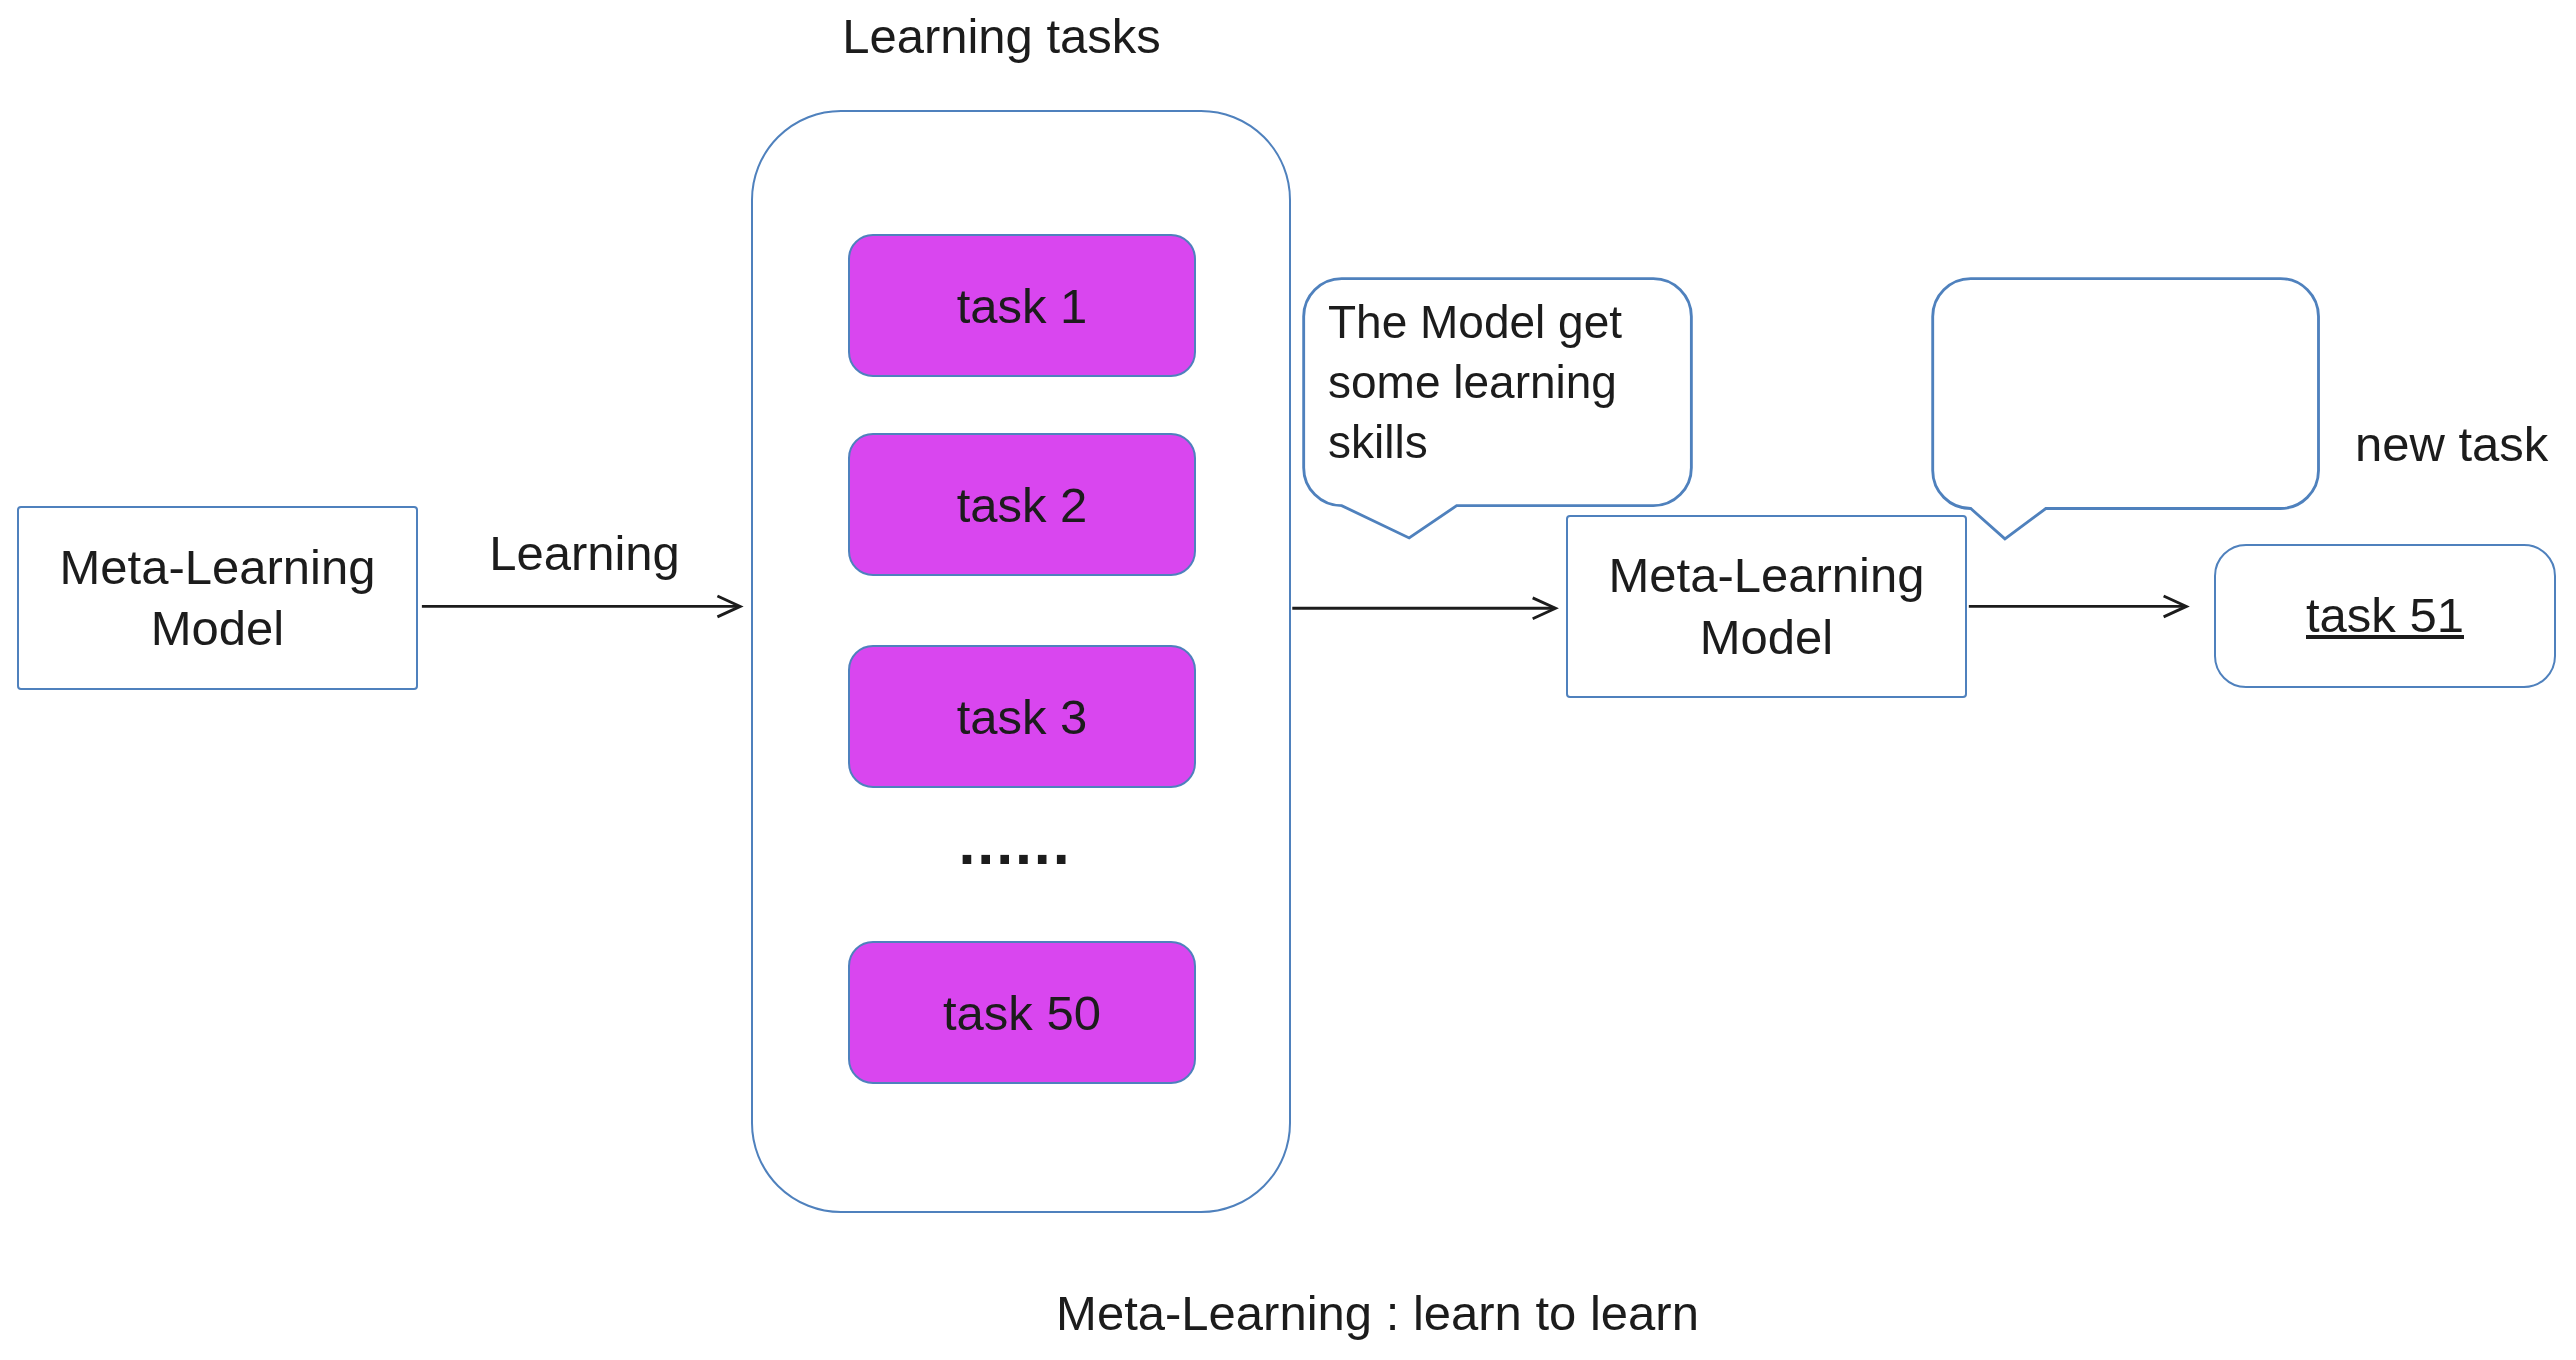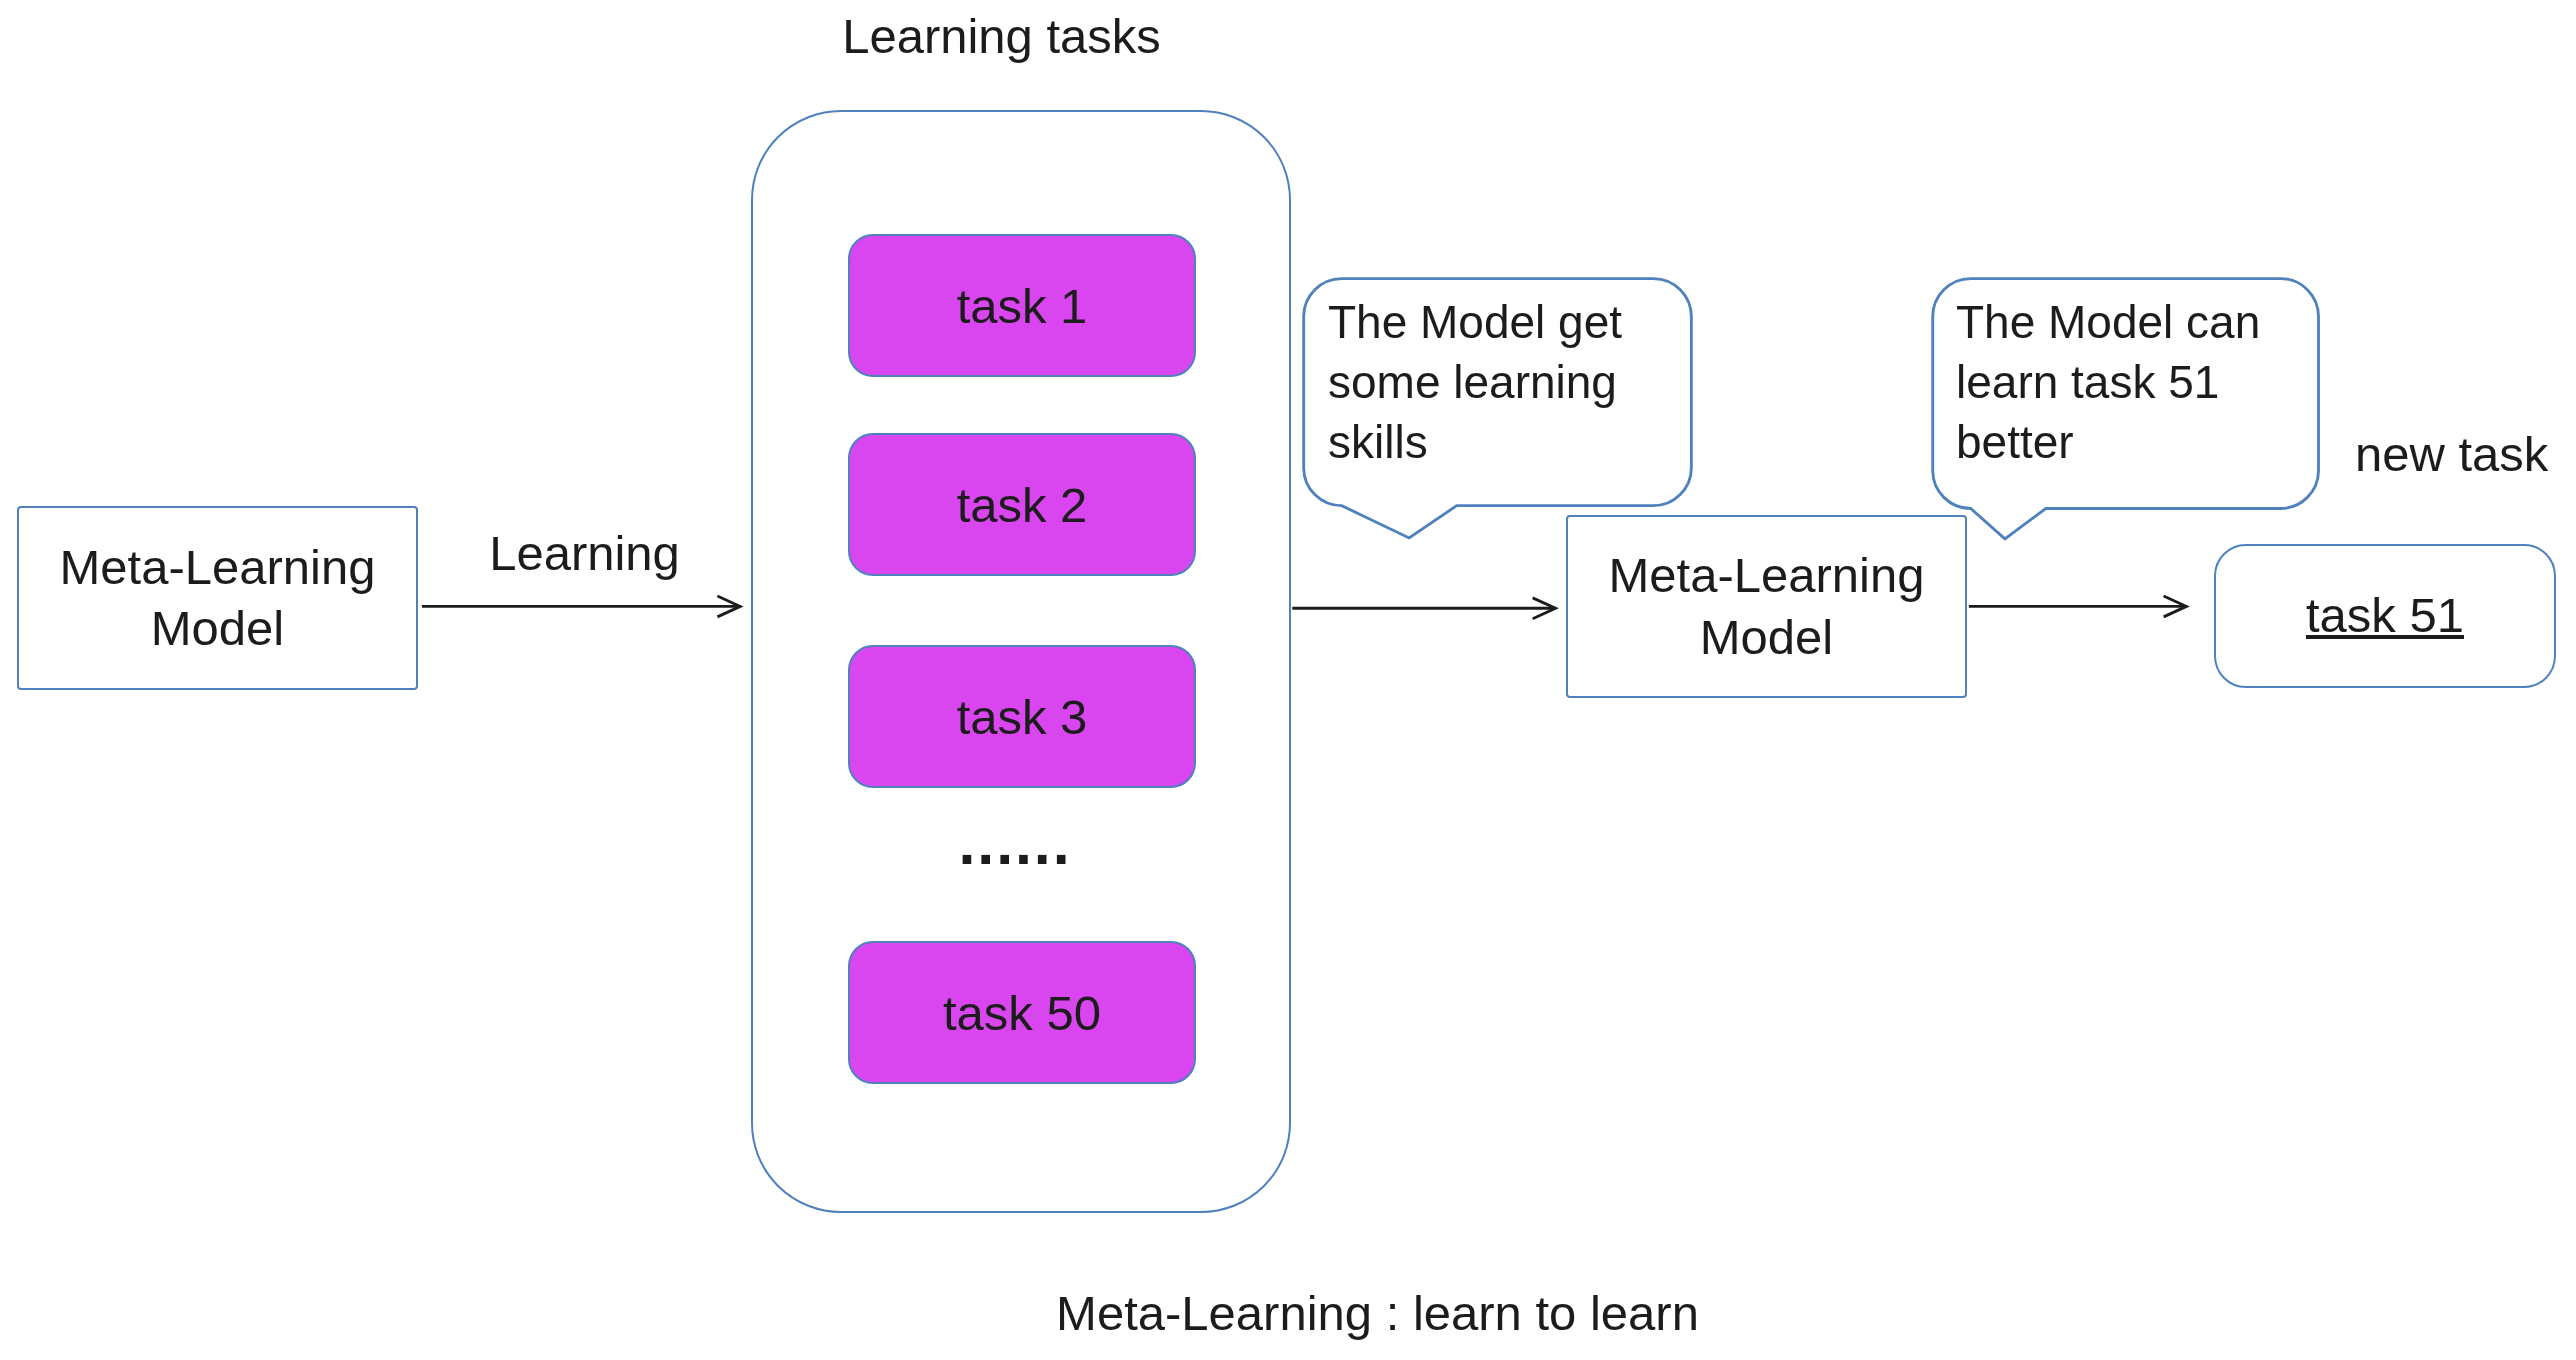--- a/index.html
+++ b/index.html
@@ -44,21 +44,21 @@
     left:751px;top:110px;width:540px;height:1103px;
     border:2.9px solid var(--blue);
     border-radius:90px;
     background:transparent;
   }
   .t1{top:234px;} .t2{top:433px;} .t3{top:645px;justify-content:center;} .t4{top:941px;}
   .label{position:absolute;font-size:49px;white-space:nowrap;}
   .label-center{text-align:center;}
   .container-title{left:726px;top:7.6px;width:551px;}
   .learning-label{left:437px;top:525px;width:295px;}
-  .new-task-label{left:2355px;top:426px;}
+  .new-task-label{left:2355px;top:416px;}
   .caption{left:950px;top:1285px;width:855px;}
   .ellipsis{
     position:absolute;left:901px;top:813px;width:228px;
     text-align:center;font-size:61px;font-weight:bold;
     letter-spacing:1.9px;line-height:1;
   }
   .bubble-text{
     position:absolute;
     font-size:46px;line-height:1.3;
     width:361px;
@@ -105,21 +105,20 @@
   </div>
   <div class="tasknode t3">
     <span>task 3</span>
   </div>
   <div class="ellipsis">......</div>
   <div class="tasknode t4">
     <span>task 50</span>
   </div>
 
   <div class="bubble-text bubble1-text">The Model get some learning skills</div>
-  <div class="bubble-text bubble2-text">The Model can learn task 51 better</div>
 
   <div class="node model-right">
     <span>Meta-Learning Model</span>
   </div>
 
   <div class="label new-task-label">new task</div>
   <div class="node task51">
     <span>task 51</span>
   </div>
 

